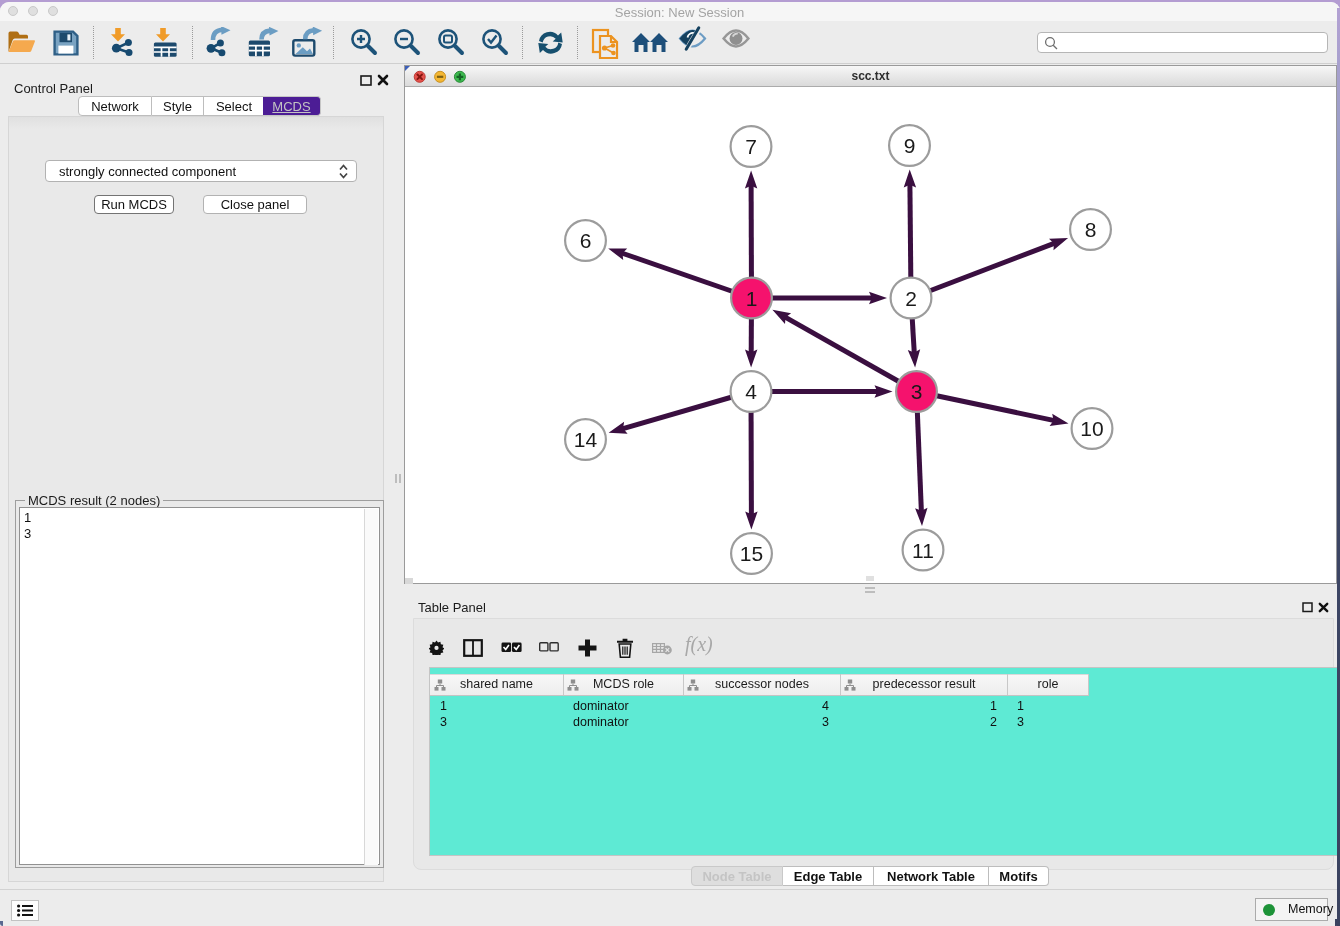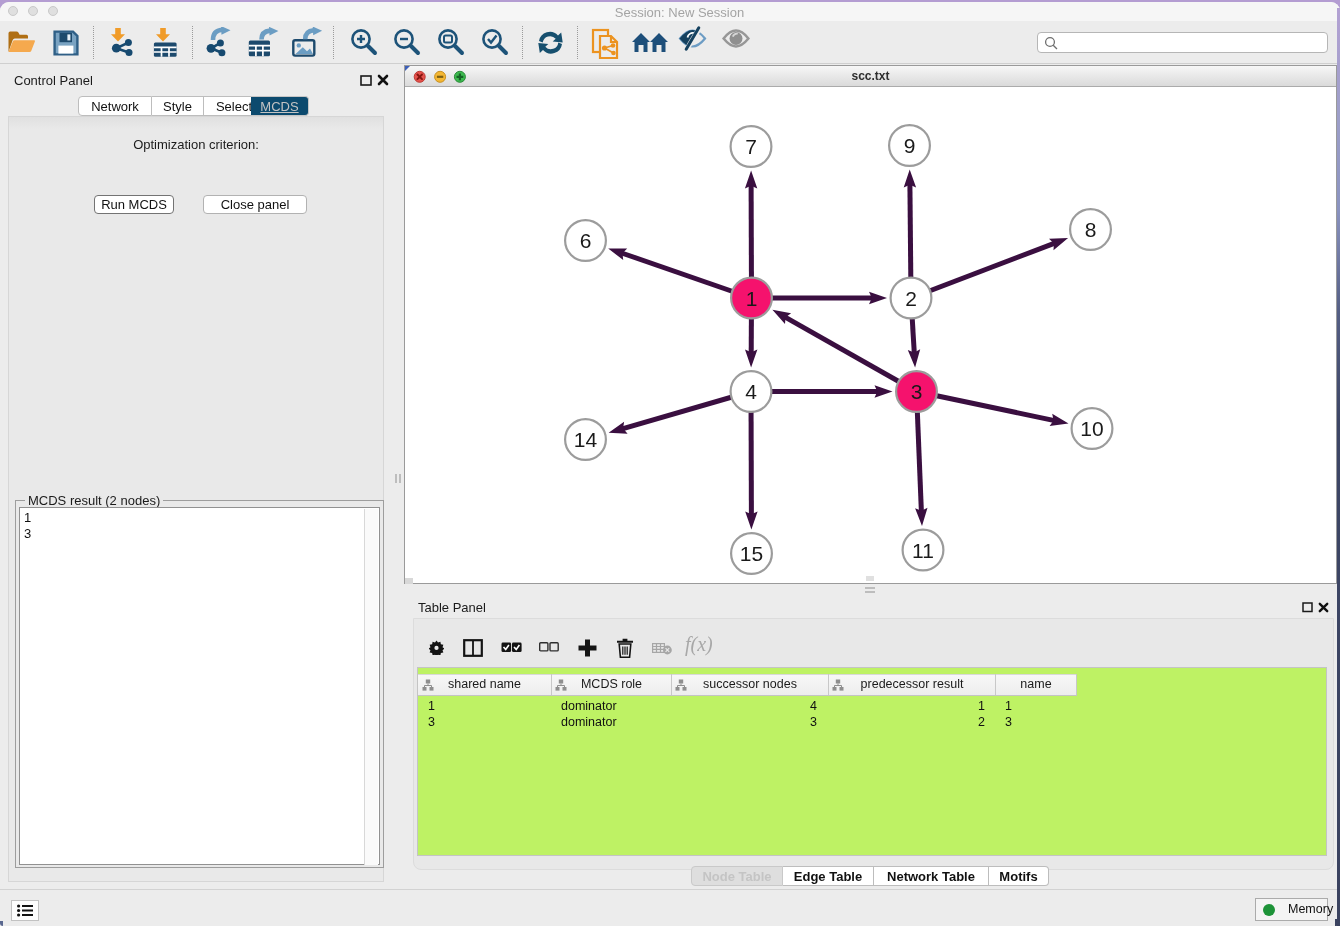--- a/index.html
+++ b/index.html
@@ -165,38 +165,43 @@
   <div id="searchbox">
     <svg width="14" height="14" viewBox="0 0 14 14" style="position:absolute;left:6px;top:3px;">
       <circle cx="6" cy="6" r="4.4" fill="none" stroke="#6e6e6e" stroke-width="1.3"></circle>
       <path d="M9.2 9.2 L13 13" stroke="#6e6e6e" stroke-width="1.3"></path>
     </svg>
   </div>
 </div>
 <div id="rstrip"></div>
 
 <div id="controlpanel" class="abs" style="left:0;top:65px;width:392px;height:825px;background:#ececec;">
-  <div class="abs" style="left:14px;top:8px;font-size:13px;color:#1b1b1b;">Control Panel</div>
+  <div class="abs" style="left:14px;top:16px;font-size:13px;color:#1b1b1b;">Control Panel</div>
   <svg class="abs" style="left:360px;top:10px;" width="12" height="11" viewBox="0 0 12 11">
     <rect x="1" y="1" width="10" height="9" fill="none" stroke="#1a1a1a" stroke-width="1.6"></rect>
   </svg>
   <svg class="abs" style="left:377px;top:9px;" width="12" height="12" viewBox="0 0 12 12">
     <path d="M2 2 L10 10 M10 2 L2 10" stroke="#111" stroke-width="2.6" stroke-linecap="round"></path>
   </svg>
 
   <div class="abs" style="left:78px;top:31px;width:245px;height:20px;font-size:13px;">
     <div class="abs" style="left:0;width:74px;height:20px;background:#fff;border:1px solid #bdbdbd;border-radius:4px 0 0 4px;text-align:center;line-height:19px;color:#111;">Network</div>
     <div class="abs" style="left:74px;width:52px;height:20px;background:#fff;border:1px solid #bdbdbd;border-left:none;text-align:center;line-height:19px;color:#111;">Style</div>
     <div class="abs" style="left:126px;width:61px;height:20px;background:#fff;border:1px solid #bdbdbd;border-left:none;text-align:center;line-height:19px;color:#111;">Select</div>
-    <div class="abs" style="left:173px;width:58px;height:20px;background:#0c4a6e;border:1px solid #c6c6c6;border-left:none;border-radius:0 4px 4px 0;text-align:center;line-height:19px;color:#c3c3c3;text-decoration:underline;">MCDS</div>
+    <div class="abs" style="left:185px;width:58px;height:20px;background:#4c1d95;border:1px solid #c6c6c6;border-left:none;border-radius:0 4px 4px 0;text-align:center;line-height:19px;color:#c3c3c3;text-decoration:underline;">MCDS</div>
   </div>
 
   <div class="abs" style="left:8px;top:51px;width:376px;height:766px;background:#e9e9e9;border:1px solid #d6d6d6;">
     <div class="abs" style="left:0;top:0;width:100%;height:12px;background:linear-gradient(#e0e0e0,#e9e9e9);"></div>
-    <div class="abs" style="left:0;top:20px;width:100%;text-align:center;font-size:13px;color:#1b1b1b;">Optimization criterion:</div>
+    <div class="abs" style="left:36px;top:43px;width:312px;height:22px;background:#fff;border:1px solid #b2b2b2;border-radius:4px;font-size:13px;color:#111;line-height:21px;">
+      <span style="margin-left:13px;">strongly connected component</span>
+      <svg class="abs" style="right:7px;top:3px;" width="11" height="15" viewBox="0 0 11 15">
+        <path d="M2 5.5 L5.5 1.5 L9 5.5 M2 9.5 L5.5 13.5 L9 9.5" fill="none" stroke="#444" stroke-width="1.7"></path>
+      </svg>
+    </div>
     <div class="abs" style="left:85px;top:78px;width:80px;height:19px;background:#fff;border:1px solid #737373;border-radius:4px;text-align:center;line-height:18px;font-size:13px;color:#111;">Run MCDS</div>
     <div class="abs" style="left:194px;top:78px;width:104px;height:19px;background:#fff;border:1px solid #b2b2b2;border-radius:4px;text-align:center;line-height:18px;font-size:13px;color:#111;">Close panel</div>
 
     <div class="abs" style="left:6px;top:383px;width:369px;height:368px;border:1px solid #9d9d9d;">
       <div class="abs" style="left:9px;top:-8px;background:#e9e9e9;padding:0 3px;font-size:13px;color:#1b1b1b;">MCDS result (2 nodes)</div>
       <div class="abs" style="left:3px;top:6px;width:361px;height:358px;background:#fff;border:1px solid #919191;">
         <div class="abs" style="left:4px;top:2px;font-size:13px;color:#111;line-height:16px;">1<br>3</div>
         <div class="abs" style="right:1px;top:1px;width:14px;height:356px;background:#fafafa;border-left:1px solid #d8d8d8;"></div>
       </div>
     </div>
@@ -327,29 +332,29 @@
     <svg class="abs" style="left:238px;top:23px;" width="20" height="13" viewBox="0 0 20 13">
       <g stroke="#a6a6a6" fill="none" stroke-width="1.2">
         <rect x="0.6" y="1.6" width="11.8" height="8.8"></rect>
         <path d="M0.6 4.5 h11.8 M0.6 7.4 h11.8 M4.5 1.6 v8.8 M8.5 1.6 v8.8"></path>
       </g>
       <circle cx="15.4" cy="8" r="4.4" fill="#a6a6a6"></circle>
       <path d="M13.6 6.2 l3.6 3.6 M17.2 6.2 l-3.6 3.6" stroke="#e8e8e8" stroke-width="1.2"></path>
     </svg>
     <div class="abs" style="left:271px;top:14px;font-size:20px;color:#a8a8a8;font-family:'Liberation Serif',serif;font-style:italic;">f(x)</div>
 
-    <div class="abs" style="left:3px;top:48px;width:910px;height:189px;background:#bef264;border:1px solid #c4c4c4;">
+    <div class="abs" style="left:15px;top:48px;width:910px;height:189px;background:#5eead4;border:1px solid #c4c4c4;">
 
       <div class="abs" style="left:0;top:6px;width:659px;height:22px;background:linear-gradient(#f7f7f7,#ededed);border-top:1px solid #d9d9d9;border-bottom:1px solid #c4c4c4;"></div>
       <div class="abs" style="left:0;top:6px;height:22px;line-height:21px;font-size:12.5px;color:#1b1b1b;">
         <div class="abs hdr" style="left:0;width:133px;">shared name</div>
         <div class="abs hdr" style="left:133px;width:120px;">MCDS role</div>
         <div class="abs hdr" style="left:253px;width:157px;">successor nodes</div>
         <div class="abs hdr" style="left:410px;width:167px;">predecessor result</div>
-        <div class="abs hdr" style="left:577px;width:82px;border-right:1px solid #c8c8c8;">name</div>
+        <div class="abs hdr" style="left:577px;width:82px;border-right:1px solid #c8c8c8;">role</div>
         <svg class="hico" style="left:4px;">
             <use href="#orgchart"></use>
           </svg>
         <svg class="hico" style="left:137px;">
             <use href="#orgchart"></use>
           </svg>
         <svg class="hico" style="left:257px;">
             <use href="#orgchart"></use>
           </svg>
         <svg class="hico" style="left:414px;">

